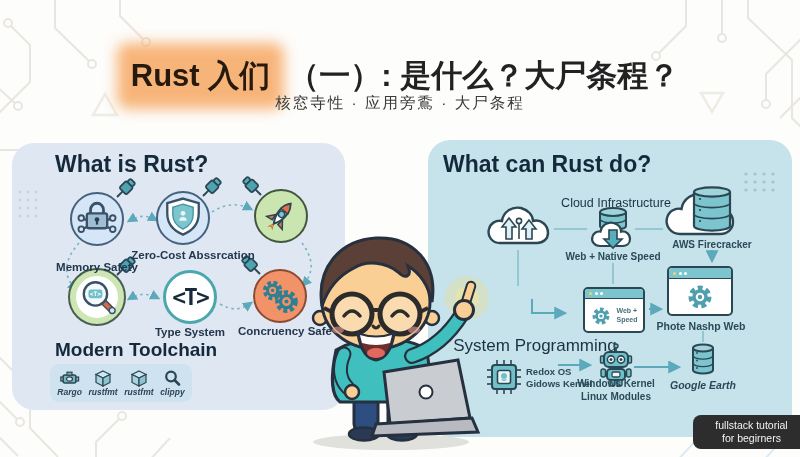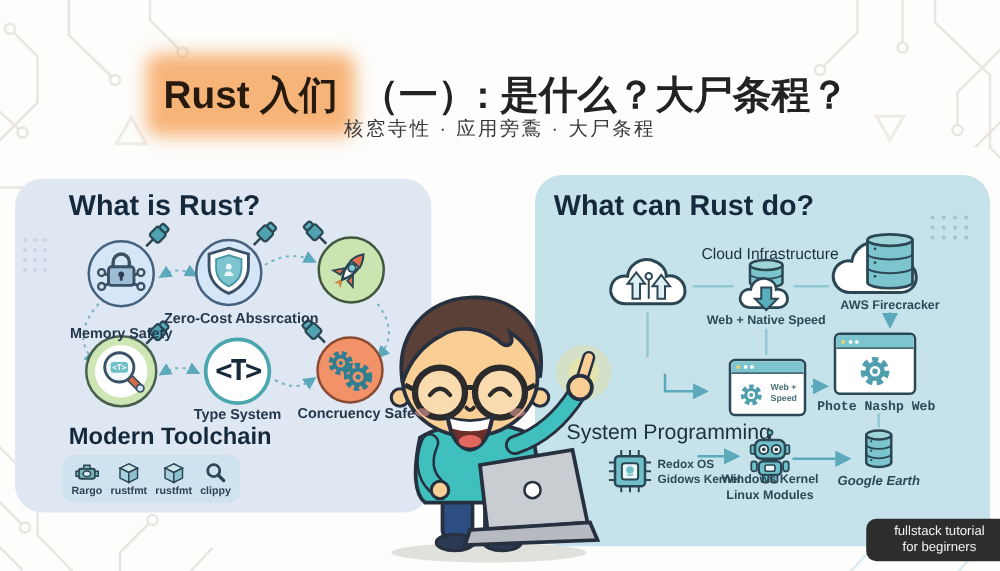--- a/index.html
+++ b/index.html
@@ -28,21 +28,21 @@
   .c-ring{background:#ffffff;border:6px solid #cde6b4;outline:2.5px solid #47604c;}
   .c-white{background:#ffffff;border:3px solid #4aa7ad;}
   .c-orange{background:#f29268;border:2.5px solid #8a4a33;}
   .t-glyph{font-family:"DejaVu Sans Mono","Liberation Mono",monospace;font-weight:bold;
            font-size:23px;color:#17293a;letter-spacing:-2px;}
   .lbl{position:absolute;transform:translateX(-50%);text-align:center;font-weight:700;
        font-size:11.5px;color:#23374d;white-space:nowrap;}
   .toolchain-h{position:absolute;font-size:19px;font-weight:800;color:#15293c;white-space:nowrap;}
   .toolbox{position:absolute;left:50px;top:364px;width:142px;height:38px;background:#cfe2ef;
            border-radius:9px;display:flex;align-items:center;justify-content:space-around;padding:0 4px;box-sizing:border-box;}
-  .tool{display:flex;flex-direction:column;align-items:center;gap:0px;}
+  .tool{display:flex;flex-direction:column;align-items:center;gap:0px;font-style:italic;}
   .tool-label{font-size:8.5px;color:#2c4258;font-weight:600;}
   
   .rbold{position:absolute;transform:translateX(-50%);text-align:center;font-weight:400;
          font-size:12.5px;color:#1b3140;white-space:nowrap;line-height:1.2;}
   .rlbl{position:absolute;transform:translateX(-50%);text-align:center;font-size:10px;
         color:#2b4a59;white-space:nowrap;line-height:1.25;font-weight:600;}
   .rlbl-left{position:absolute;text-align:left;font-size:9.5px;color:#2b4a59;
              white-space:nowrap;line-height:1.3;font-weight:600;}
   
   .window{position:absolute;background:#fff;border:2px solid #2b4754;border-radius:5px;overflow:hidden;box-sizing:border-box;}
@@ -361,21 +361,21 @@
     </div>
     <div class="winbody" style="height:36px;">
       <svg width="30" height="30" viewBox="0 0 30 30">
         <circle cx="15" cy="15" r="8" fill="none" stroke="#4f9fae" stroke-width="7" stroke-dasharray="4.2 2.9"></circle>
         <circle cx="15" cy="15" r="6" fill="#fff" stroke="#4f9fae" stroke-width="3.5"></circle>
         <circle cx="15" cy="15" r="2.2" fill="#4f9fae"></circle>
       </svg>
     </div>
   </div>
 
-  <div class="rlbl" style="left:701px;top:320px;font-size:10.5px;font-family:Liberation Mono, monospace;">Phote Nashp Web</div>
+  <div class="rlbl" style="left:701px;top:320px;font-size:10.5px;">Phote Nashp Web</div>
 
   <div class="rbold" style="left:535px;top:336px;font-size:17px;">System Programming</div>
 
   <svg class="abs" style="left:487px;top:360px;" width="34" height="34" viewBox="0 0 34 34">
     <g stroke="#2b4754" stroke-width="1.6">
       <line x1="10" y1="0" x2="10" y2="5"></line>
         <line x1="17" y1="0" x2="17" y2="5"></line>
         <line x1="24" y1="0" x2="24" y2="5"></line>
       <line x1="10" y1="29" x2="10" y2="34"></line>
         <line x1="17" y1="29" x2="17" y2="34"></line>

